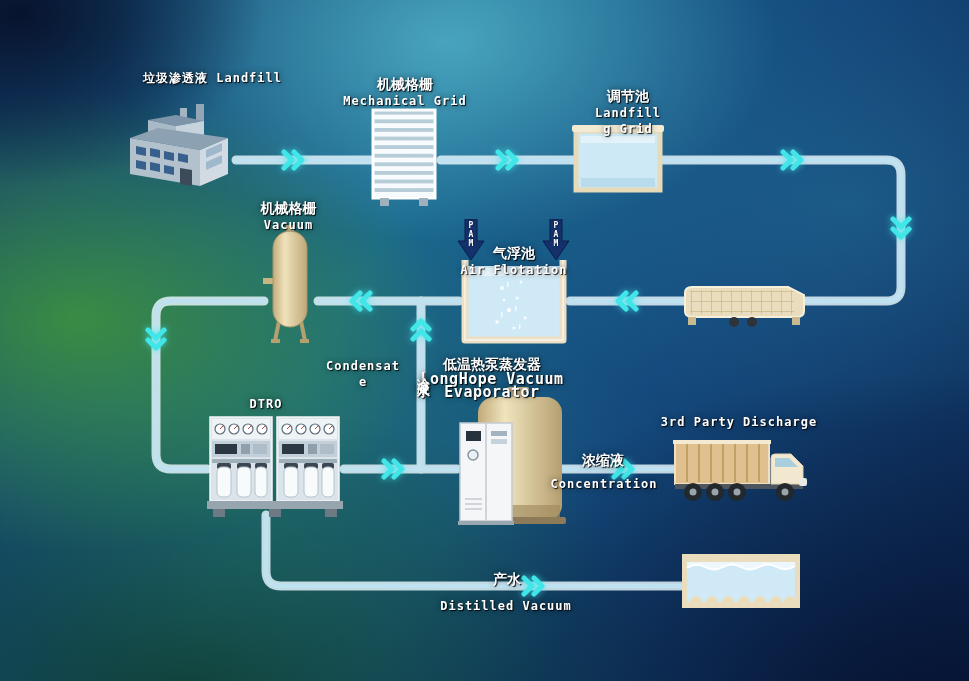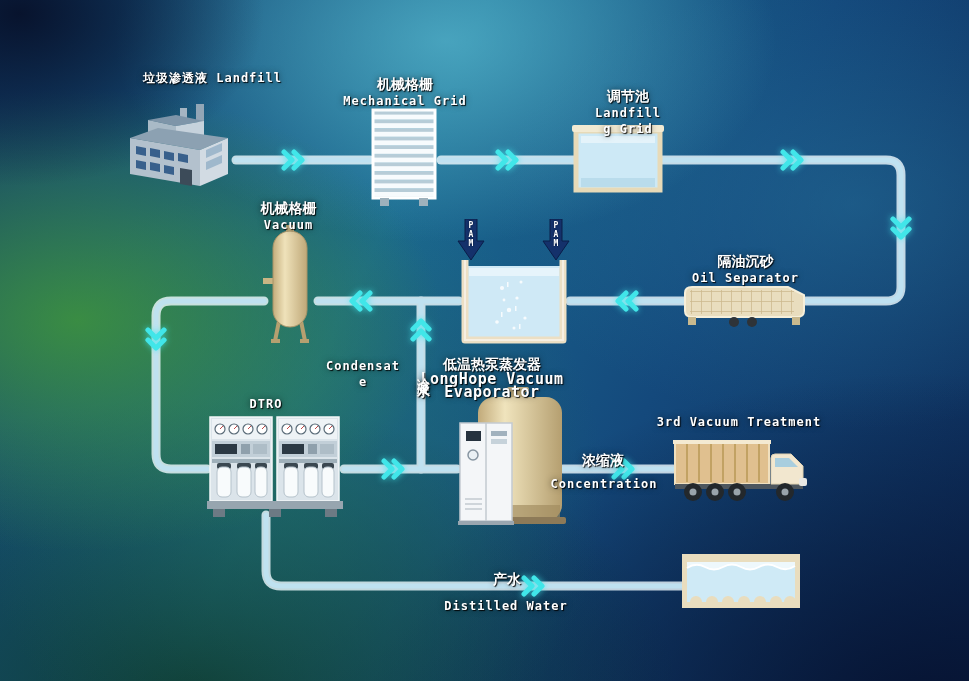--- a/index.html
+++ b/index.html
@@ -352,51 +352,51 @@
     <div class="zh">机械格栅</div>
     <div class="en">Mechanical Grid</div>
   </div>
 
   <div class="lbl" style="left:584px;top:88px;width:88px">
     <div class="zh">调节池</div>
     <div class="en">Landfill</div>
     <div class="en">g Grid</div>
   </div>
 
-  <div class="lbl" style="left:678px;top:253px;width:135px">
-    <div class="zh">隔油沉砂</div>
-    <div class="en">Oil Separator</div>
-  </div>
-
+
+  <div class="lbl" style="left:450px;top:245px;width:128px">
+    <div class="zh">气浮池</div>
+    <div class="en">Air Flotation</div>
+  </div>
 
   <div class="lbl" style="left:246px;top:200px;width:85px">
     <div class="zh">机械格栅</div>
     <div class="en">Vacuum</div>
   </div>
 
   <div class="lbl" style="left:392px;top:356px;width:200px">
     <div class="zh">低温热泵蒸发器</div>
     <div class="en small">LongHope Vacuum Evaporator</div>
   </div>
 
   <div class="lbl" style="left:234px;top:396px;width:64px">
     <div class="en">DTRO</div>
   </div>
 
   <div class="lbl" style="left:650px;top:414px;width:178px">
-    <div class="en">3rd Vacuum Treatment</div>
+    <div class="en">3rd Party Discharge</div>
   </div>
 
 
   <div class="lbl" style="left:322px;top:358px;width:82px">
     <div class="en">Condensat</div>
     <div class="en">e</div>
   </div>
 
   <div class="lbl zh vtext" style="left:410px;top:340px;width:22px;height:64px;font-size:13px">冷凝水</div>
 
   <div class="lbl zh" style="left:555px;top:452px;width:96px">浓缩液</div>
   <div class="lbl en" style="left:540px;top:476px;width:128px">Concentration</div>
 
   <div class="lbl zh" style="left:472px;top:571px;width:70px">产水</div>
-  <div class="lbl en" style="left:436px;top:598px;width:140px">Distilled Water</div>
+  <div class="lbl en" style="left:436px;top:598px;width:140px">Distilled Vacuum</div>
 
 </div>
 
 </body></html>

